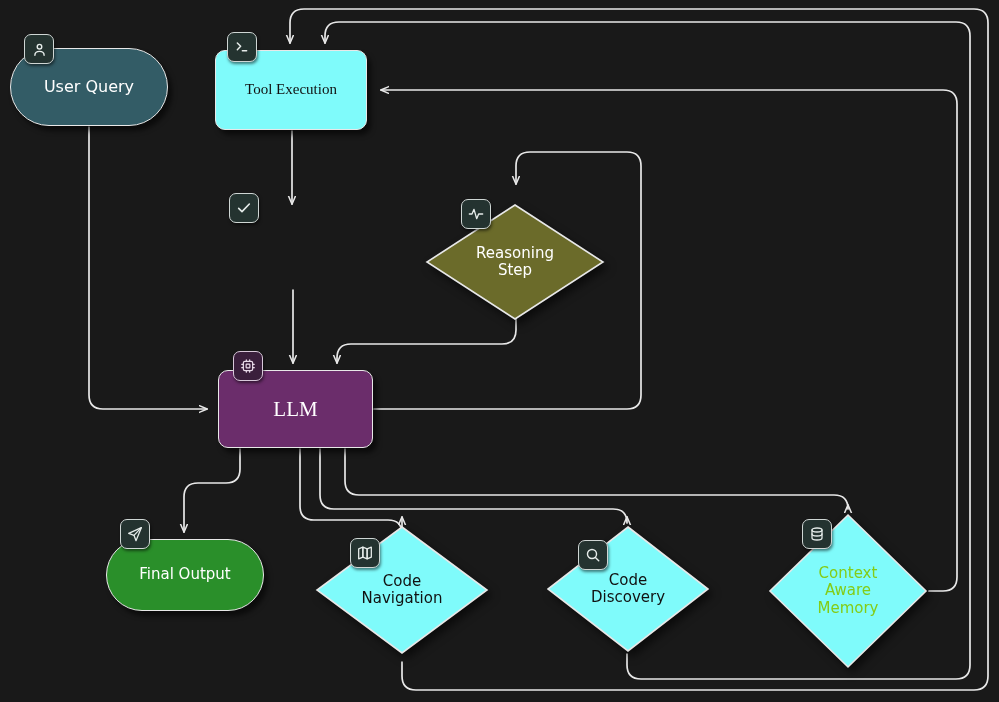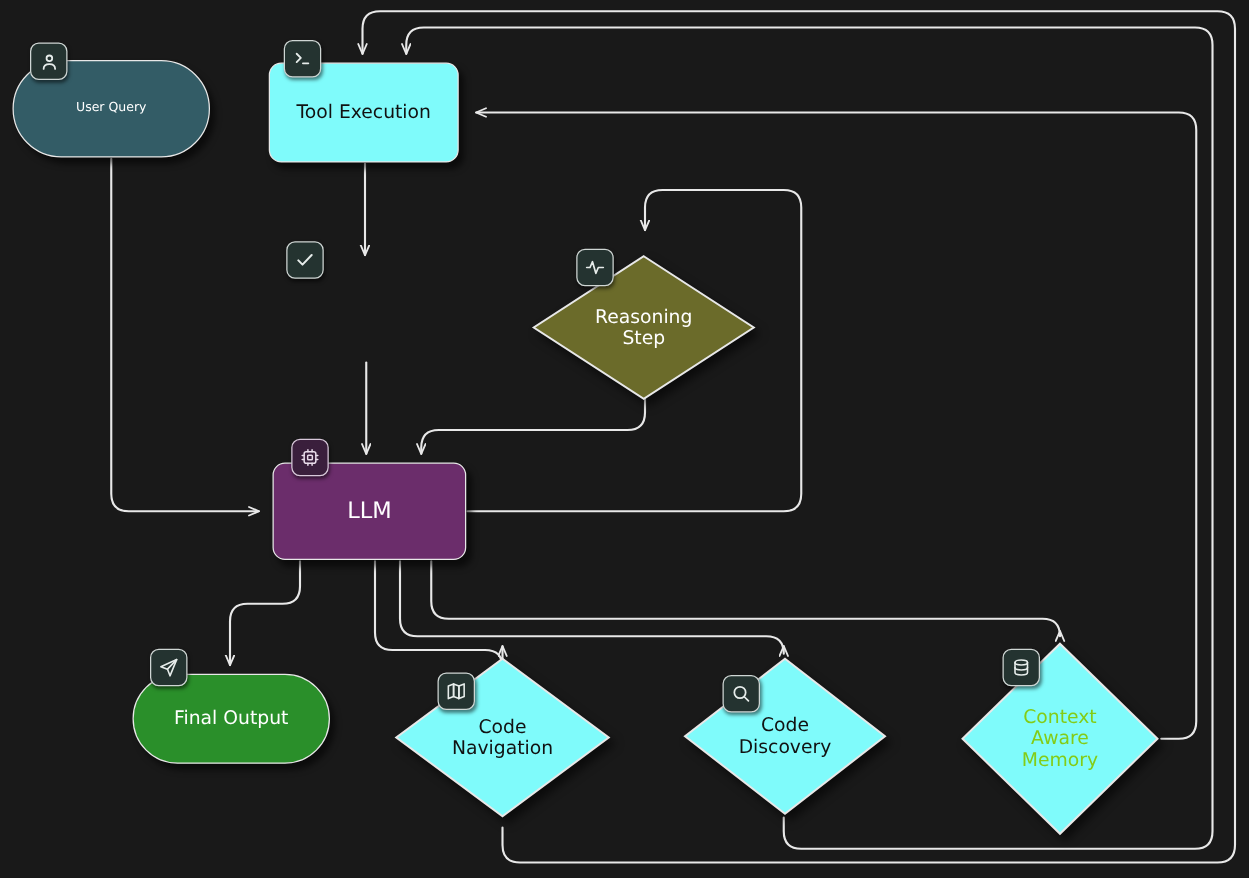--- a/index.html
+++ b/index.html
@@ -1,20 +1,20 @@
 <!DOCTYPE html>
 <html><head>
 <meta charset="utf-8">
 <style>
   html,body{margin:0;padding:0;background:#191919;}
   #stage{position:relative;width:999px;height:702px;background:#191919;overflow:hidden;
          font-family:"DejaVu Sans","Liberation Sans",sans-serif;}
   svg#edges{position:absolute;left:0;top:0;width:999px;height:702px;}
   .node{position:absolute;box-sizing:border-box;display:flex;align-items:center;justify-content:center;text-align:center;}
-  .rect{border:1.6px solid #e8e8e8;border-radius:10px;box-shadow:4px 5px 5px rgba(0,0,0,.55);}
+  .rect{border:1.6px solid #e8e8e8;border-radius:10px;box-shadow:4px 5px 5px rgba(0,0,0,.55);font-family:Liberation Serif, serif;}
   .stadium{border:1.6px solid #e8e8e8;border-radius:999px;box-shadow:4px 5px 5px rgba(0,0,0,.55);}
   .lbl{position:relative;z-index:2;line-height:1.16;white-space:pre-line;}
   .dia-wrap{position:absolute;}
   .dia-wrap svg{position:absolute;left:0;top:0;overflow:visible;}
   .dia-lbl{position:absolute;left:0;top:0;width:100%;height:100%;display:flex;align-items:center;
            justify-content:center;text-align:center;line-height:1.16;white-space:pre-line;z-index:2;}
   .badge{position:absolute;width:28px;height:28px;border-radius:7px;background:#243330;
          border:1.6px solid #cfd6d4;display:flex;align-items:center;justify-content:center;z-index:5;
          box-shadow:1px 2px 3px rgba(0,0,0,.5);}
   .badge.pur{background:#3a1f3c;border-color:#d8c8da;}
@@ -40,21 +40,21 @@
       <path d="M240,449 L240,469 Q240,483 226,483 L198,483 Q184,483 184,497 L184,532"></path>
       <path d="M300,449 L300,506 Q300,520 314,520 L388,520 Q402,520 402,534 L402,517"></path>
       <path d="M320,449 L320,495 Q320,509 334,509 L613,509 Q627,509 627,523 L627,517"></path>
       <path d="M345,449 L345,481 Q345,495 359,495 L834,495 Q848,495 848,509 L848,505"></path>
       <path d="M402,662 L402,676 Q402,690 416,690 L974,690 Q988,690 988,676 L988,23 Q988,9 974,9 L304,9 Q290,9 290,23 L290,43"></path>
       <path d="M627,654 L627,665 Q627,679 641,679 L956,679 Q970,679 970,665 L970,36 Q970,22 956,22 L339,22 Q325,22 325,36 L325,43"></path>
       <path d="M929,591 L943,591 Q957,591 957,577 L957,104 Q957,90 943,90 L381,90"></path>
     </g>
   </svg>
 
-  <div class="node stadium" style="left:10px;top:48px;width:158px;height:78px;background:#335c66;color:#fff;font-size:10px;">
+  <div class="node stadium" style="left:10px;top:48px;width:158px;height:78px;background:#335c66;color:#fff;font-size:16px;">
     <span class="lbl">User Query</span>
   </div>
   <div class="badge" style="left:24px;top:34px;">
     <svg width="17" height="17" viewBox="0 0 24 24" fill="none" stroke="#e6ecea" stroke-width="2" stroke-linecap="round" stroke-linejoin="round">
       <circle cx="12" cy="8" r="3.2"></circle>
         <path d="M5.5 20c0-3.6 2.9-5.4 6.5-5.4s6.5 1.8 6.5 5.4"></path>
     </svg>
   </div>
 
   <div class="node rect" style="left:215px;top:50px;width:152px;height:80px;background:#7ffbfb;color:#111;font-size:15px;">
@@ -79,21 +79,21 @@
     </svg>
     <div class="dia-lbl" style="color:#fff;font-size:15px;">Reasoning
 Step</div>
   </div>
   <div class="badge" style="left:461px;top:199px;">
     <svg width="16" height="16" viewBox="0 0 24 24" fill="none" stroke="#e6ecea" stroke-width="2" stroke-linecap="round" stroke-linejoin="round">
       <path d="M2 12h4l3-7 4 14 3-7h6"></path>
     </svg>
   </div>
 
-  <div class="node rect" style="left:218px;top:370px;width:155px;height:78px;background:#6b2d6b;color:#fff;font-size:18px;">
+  <div class="node rect" style="left:218px;top:370px;width:155px;height:78px;background:#6b2d6b;color:#fff;font-size:21px;">
     <span class="lbl">LLM</span>
   </div>
   <div class="badge pur" style="left:233px;top:351px;">
     <svg width="16" height="16" viewBox="0 0 24 24" fill="none" stroke="#e9dcea" stroke-width="1.8" stroke-linecap="round" stroke-linejoin="round">
       <rect x="5" y="5" width="14" height="14" rx="2.5"></rect>
         <rect x="9.2" y="9.2" width="5.6" height="5.6" rx="1"></rect>
       <path d="M9.5 2.6v2.4M14.5 2.6v2.4M9.5 19v2.4M14.5 19v2.4M2.6 9.5h2.4M2.6 14.5h2.4M19 9.5h2.4M19 14.5h2.4"></path>
     </svg>
   </div>
 

